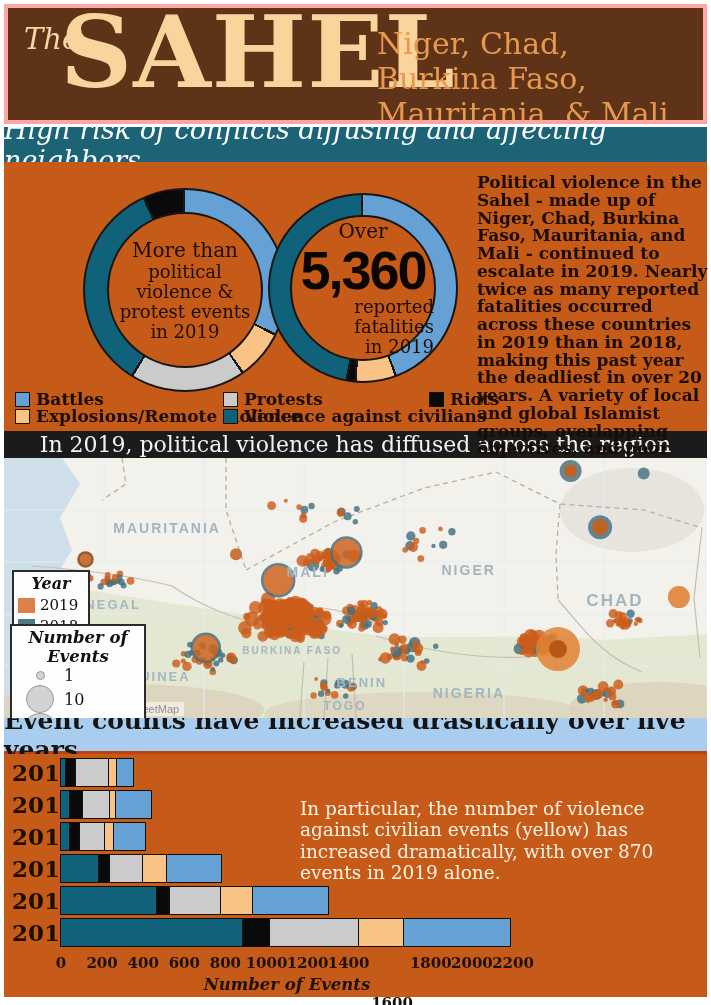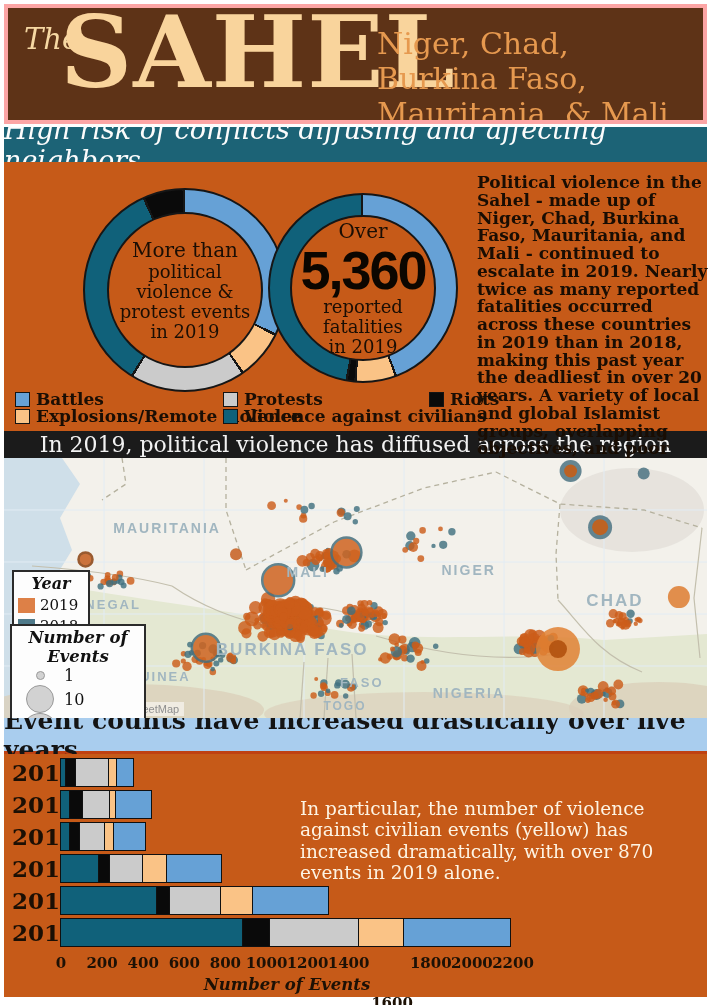--- a/index.html
+++ b/index.html
@@ -15,21 +15,21 @@
   .banner-black{height:27px;background:#1b1b1b;color:#f2f2f2;font-size:22px;display:flex;align-items:center;justify-content:center;}
   .banner-blue{box-sizing:border-box;height:36px;background:#a9cdee;border-bottom:3px solid #bf4112;color:#141414;font-weight:bold;font-size:25px;display:flex;align-items:center;justify-content:center;}
   
   .sec1{position:relative;height:269px;background:#c65a18;color:#1a0e04;}
   .donut{position:absolute;border-radius:50%;}
   .donut .ring{position:absolute;inset:0;border-radius:50%;border:2px solid #161616;box-sizing:border-box;}
   .donut .hole{position:absolute;left:50%;top:50%;transform:translate(-50%,-50%);background:#c65a18;border:2px solid #161616;border-radius:50%;display:flex;flex-direction:column;align-items:center;justify-content:center;text-align:center;}
   .donut1{left:79px;top:26px;width:204px;height:204px;}
   .donut1 .hole{width:152px;height:152px;}
   .donut2{left:264px;top:31px;width:190px;height:190px;}
-  .donut2 .hole{width:142px;height:142px;}
+  .donut2 .hole{width:142px;height:142px;text-align:right;}
   .d-pre{font-size:20px;}
   .d-val{font-family:"Liberation Sans",sans-serif;font-weight:bold;font-size:54px;line-height:1.0;letter-spacing:-2px;color:#0c0600;}
   .d-post{font-size:18px;line-height:1.12;white-space:pre-line;}
   .para{position:absolute;left:473px;top:12px;width:234px;font-size:17px;line-height:1.045;font-weight:600;color:#190d03;}
   .lgnd{position:absolute;display:flex;align-items:center;gap:6px;font-size:17px;font-weight:600;}
   .lgnd .sw{width:13px;height:13px;border:1.5px solid #141414;flex:none;}
   
   .map{position:relative;height:260px;background:#404040;overflow:hidden;}
   .map svg{position:absolute;inset:0;}
   .map-label{position:absolute;transform:translate(-50%,-50%);font-family:"Liberation Sans",sans-serif;font-weight:bold;color:#a1b6c0;letter-spacing:2px;white-space:nowrap;z-index:1;}
@@ -689,23 +689,23 @@
           <circle cx="232.0" cy="96.2" r="6" fill="#c65e1e" opacity="0.85"></circle>
           <circle cx="639.7" cy="15.6" r="6" fill="#4b7383" opacity="0.85"></circle>
         </g>
     </svg>
     <div id="map-labels">
         <span class="map-label" style="left: 23.2%; top: 27%; font-size: 14px;">MAURITANIA</span>
         <span class="map-label" style="left: 14%; top: 56%; font-size: 13px;">SENEGAL</span>
         <span class="map-label" style="left: 43.2%; top: 44%; font-size: 14px;">MALI</span>
         <span class="map-label" style="left: 66.1%; top: 43%; font-size: 14px;">NIGER</span>
         <span class="map-label" style="left: 86.9%; top: 55%; font-size: 17px;">CHAD</span>
-        <span class="map-label" style="left: 41%; top: 74%; font-size: 17px;">BURKINA FASO</span>
+        <span class="map-label" style="left: 41%; top: 74%; font-size: 10px;">BURKINA FASO</span>
         <span class="map-label" style="left: 22.1%; top: 84%; font-size: 13px;">GUINEA</span>
-        <span class="map-label" style="left: 50.9%; top: 86%; font-size: 13px;">FASO</span>
+        <span class="map-label" style="left: 50.9%; top: 86%; font-size: 13px;">BENIN</span>
         <span class="map-label" style="left: 48.5%; top: 95.5%; font-size: 12px;">TOGO</span>
         <span class="map-label" style="left: 63%; top: 90.5%; font-size: 14px; padding-left: 44px;">NIGERIA</span>
       </div>
 
     <div class="mapbox yearbox">
       <div class="t">Year</div>
       <div id="yearrows">
           <div class="yrow">
             <span class="sw" style="background: rgb(221, 128, 71);"></span>
             <span>2019</span>

